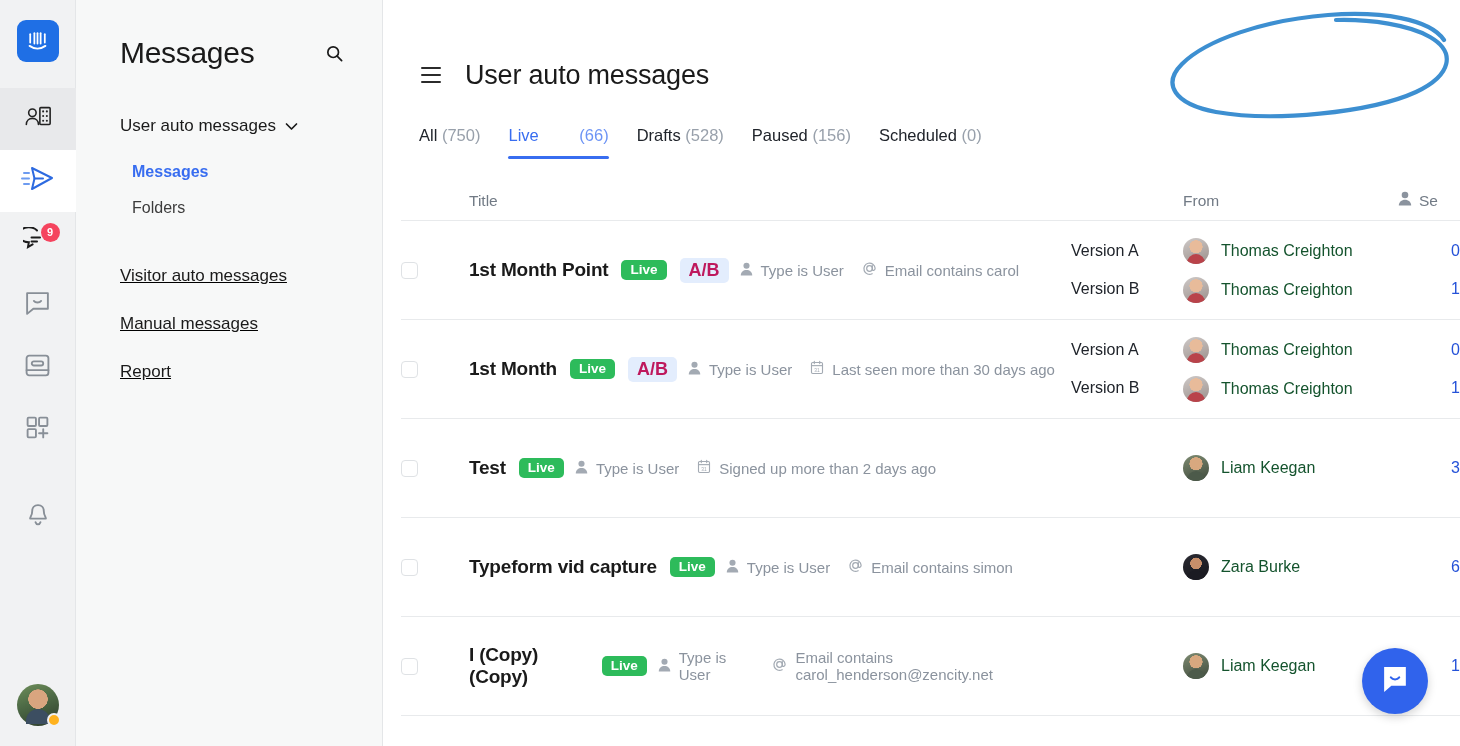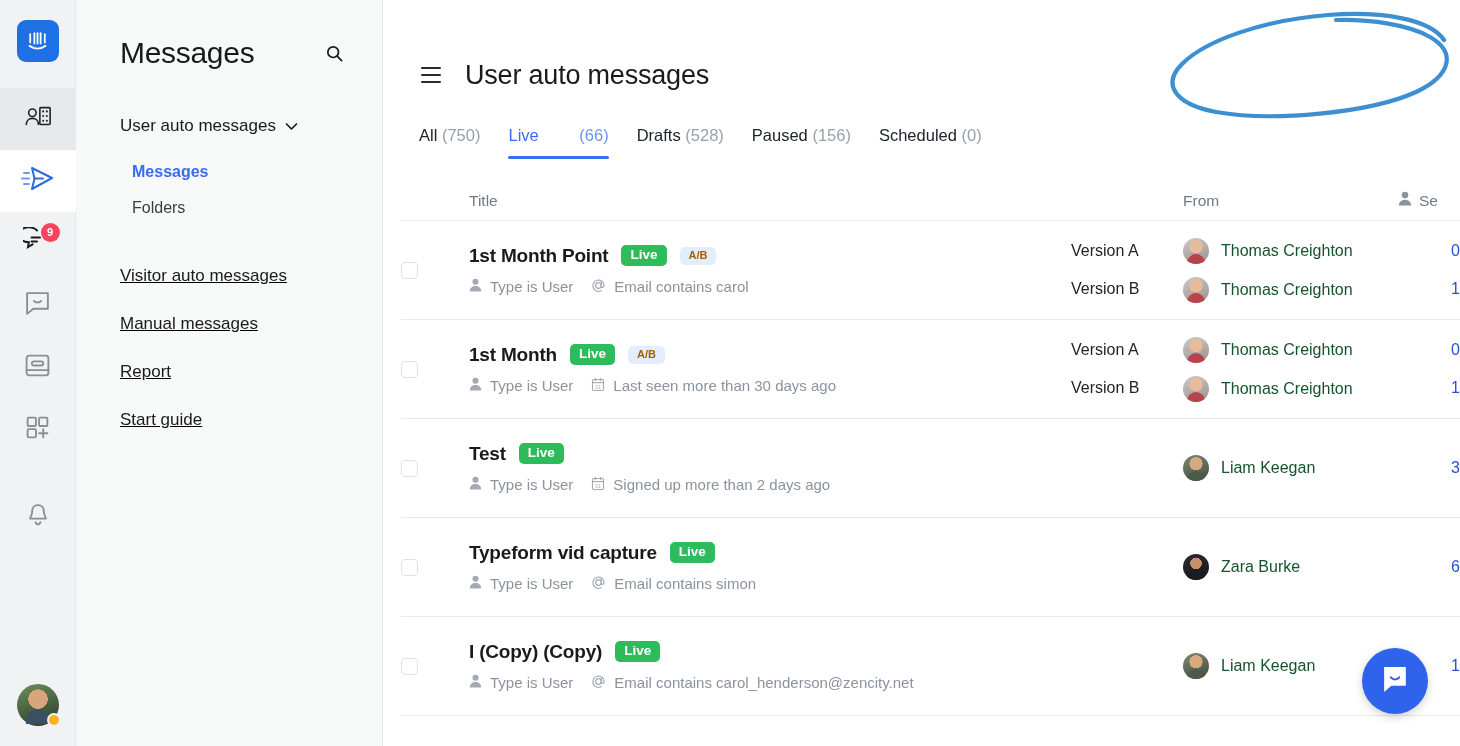--- a/index.html
+++ b/index.html
@@ -150,31 +150,31 @@
     min-height: 99px;
     border-bottom: 1px solid #e8eaec;
     margin-left: 18px;
     cursor: pointer;
   }
   .checkbox {
     width: 17px; height: 17px; border-radius: 4px;
     border: 1.5px solid #dfe2e5; background: #fff;
     cursor: pointer;
   }
-  .cell-title { display: flex; flex-direction: column; gap: 11px; }
+  .cell-title { display: flex; flex-direction: row; gap: 11px; }
   .title-line { display: flex; align-items: center; gap: 13px; }
   .t-name { font-size: 19px; font-weight: 700; color: #1a1a1a; letter-spacing: -0.2px; }
   .badge-live {
     background: #2dbb5b; color: #fff;
     font-size: 13.5px; font-weight: 700;
     border-radius: 5px; padding: 3px 9px 4px; line-height: 1;
   }
   .badge-ab {
-    background: #e3edfd; color: #a16207;
-    font-size: 11px; font-weight: 600;
+    background: #e3edfd; color: #be185d;
+    font-size: 18px; font-weight: 600;
     border-radius: 5px; padding: 3px 9px 4px; line-height: 1;
   }
   .meta-line { display: flex; align-items: center; gap: 9px; font-size: 15px; color: #8b939e; }
   .meta-item { display: flex; align-items: center; gap: 8px; }
   .meta-item + .meta-item { margin-left: 9px; }
   .versions { display: flex; flex-direction: column; gap: 20px; font-size: 16px; color: #20242b; }
   .froms { display: flex; flex-direction: column; gap: 13px; }
   .from-line { display: flex; align-items: center; gap: 12px; font-size: 16px; color: #14532d; white-space: nowrap; }
   .sents { display: flex; flex-direction: column; gap: 20px; font-size: 16px; color: #2552d8; }
 
@@ -330,21 +330,20 @@
 
       <div class="nav-sub">
         <div class="nav-item active">Messages</div>
         <div class="nav-item">Folders</div>
       </div>
 
       <div class="nav-top">
         <div class="nav-item">Visitor auto messages</div>
         <div class="nav-item">Manual messages</div>
         <div class="nav-item">Report</div>
-        <div class="nav-item">Start guide</div>
       </div>
     </div>
   </div>
 
   <div class="main">
 
     <div class="main-header">
       <div class="hamburger">
         <span></span>
           <span></span>

